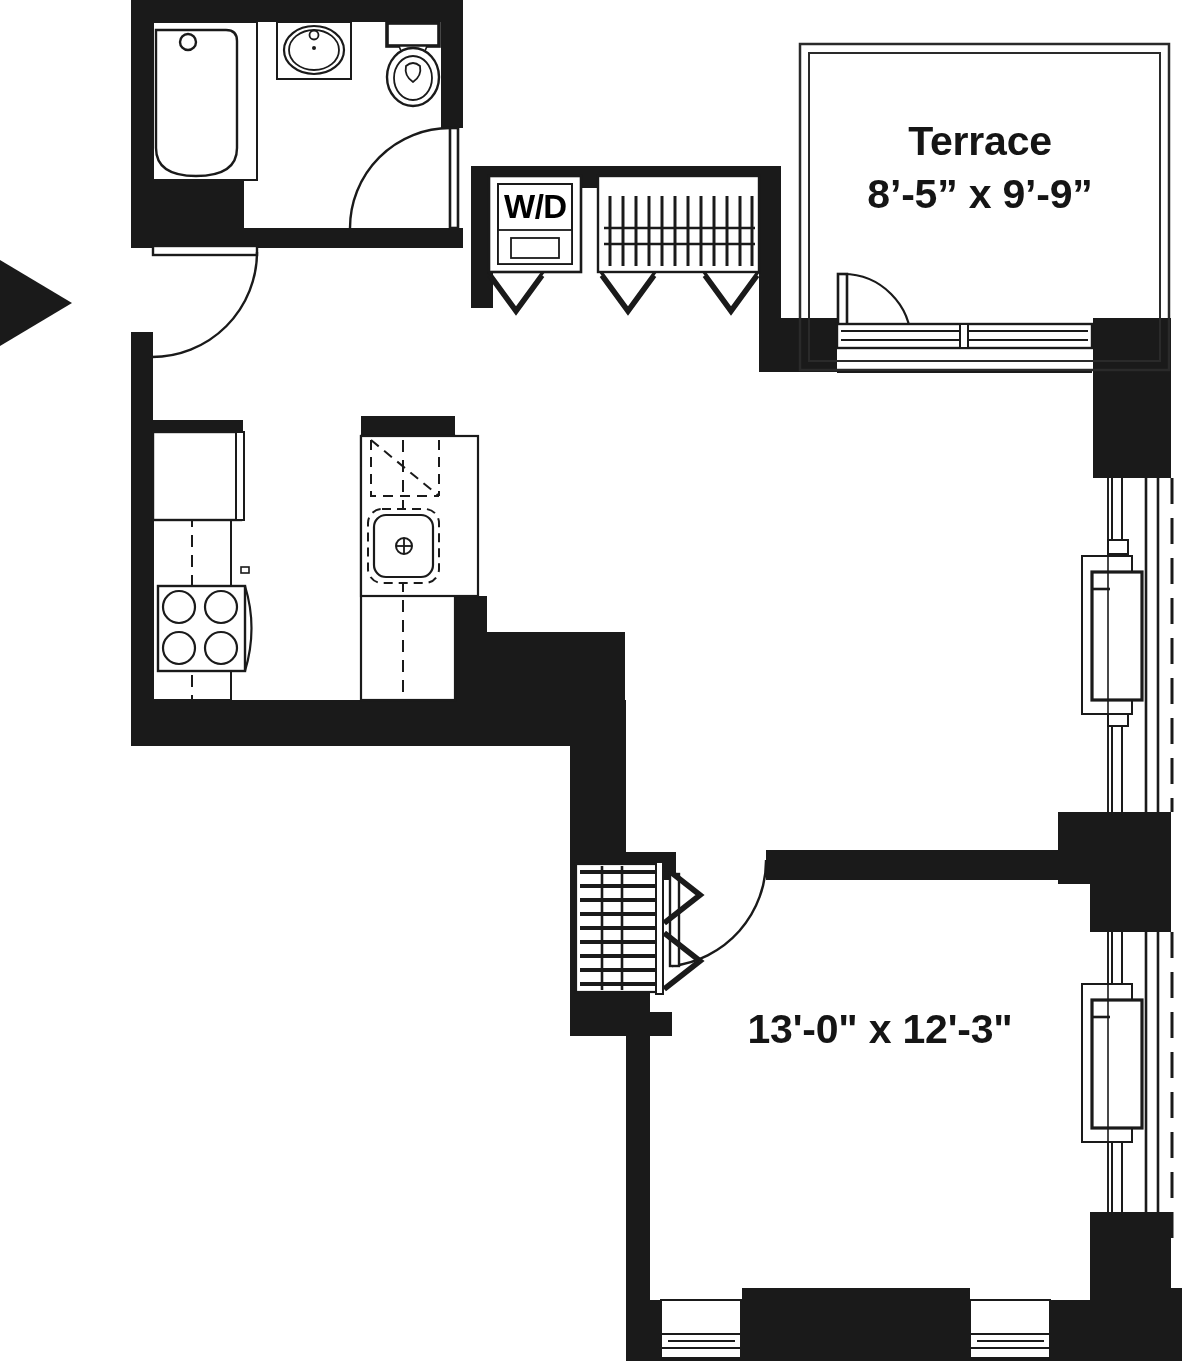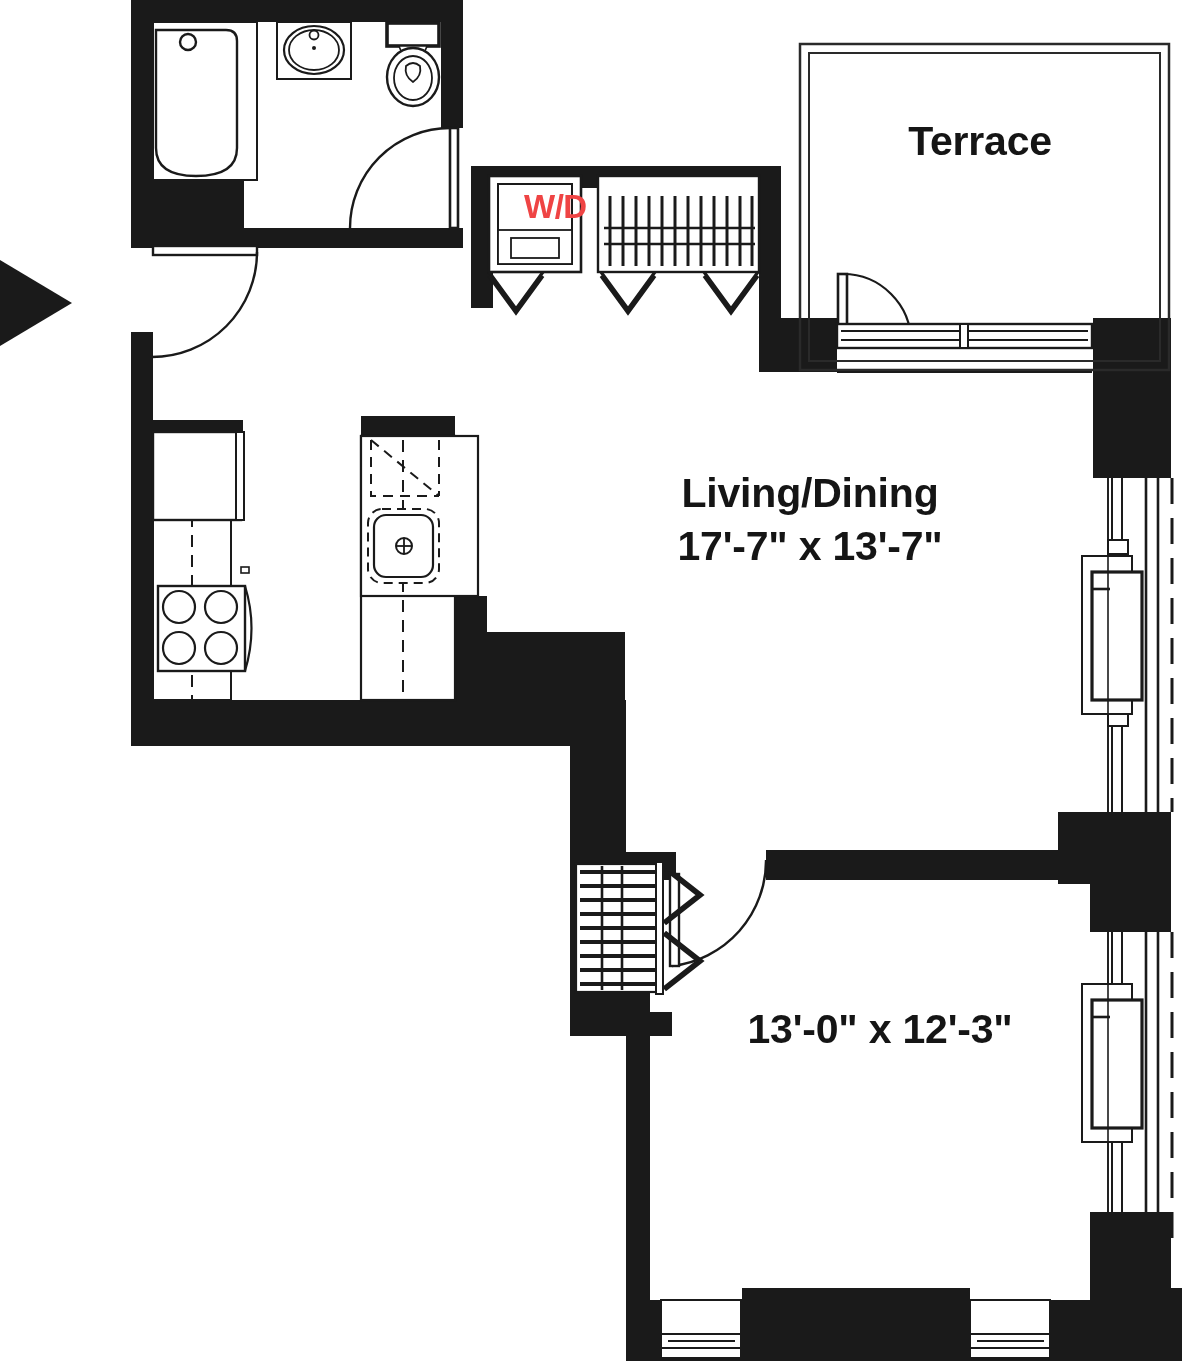--- a/index.html
+++ b/index.html
@@ -47,23 +47,22 @@
     margin-top: 6px;
   }
   #label-terrace { left: 790px; top: 118px; width: 380px; }
   #label-living  { left: 620px; top: 470px; width: 380px; }
   #label-bedroom { left: 700px; top: 1000px; width: 360px; }
   .wd-text {
     position: absolute;
     font-family: "Liberation Sans", sans-serif;
     font-weight: 700;
     font-size: 33px;
-    color: #ef4444;
+    color: #000000;
     letter-spacing: -0.5px;
-    margin-left: 20px;
   }
   #wd-label { left: 504px; top: 188px; }
 </style>
 </head>
 <body>
 
 <div id="plan-root">
 
   <svg id="plan-svg" viewBox="0 0 1182 1361">
 
@@ -315,26 +314,23 @@
 
     <g stroke="#1a1a1a" fill="none" stroke-width="1.6">
       <line x1="1108" y1="478" x2="1108" y2="812"></line>
       <line x1="1108" y1="932" x2="1108" y2="1212"></line>
     </g>
 
   </svg>
 
   <div class="room-label" id="label-terrace">
     <span class="rl-name">Terrace</span>
+    <span class="rl-dims">8’-5” x 9’-9”</span>
   </div>
 
-  <div class="room-label" id="label-living">
-    <span class="rl-name">Living/Dining</span>
-    <span class="rl-dims">17'-7" x 13'-7"</span>
-  </div>
 
   <div class="room-label" id="label-bedroom">
     <span class="rl-dims">13'-0" x 12'-3"</span>
   </div>
 
   <div class="wd-text" id="wd-label">W/D</div>
 
 </div>
 
 </body></html>

